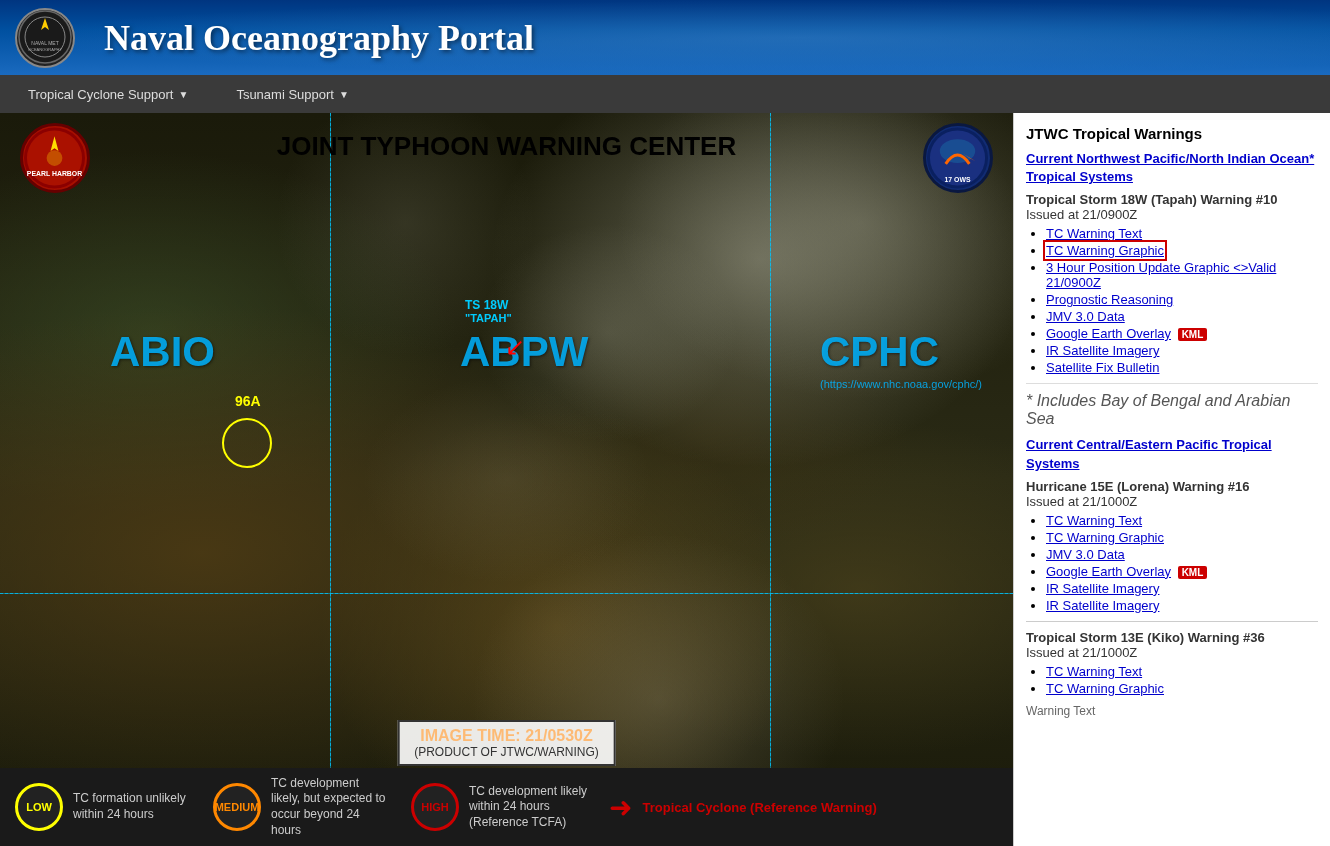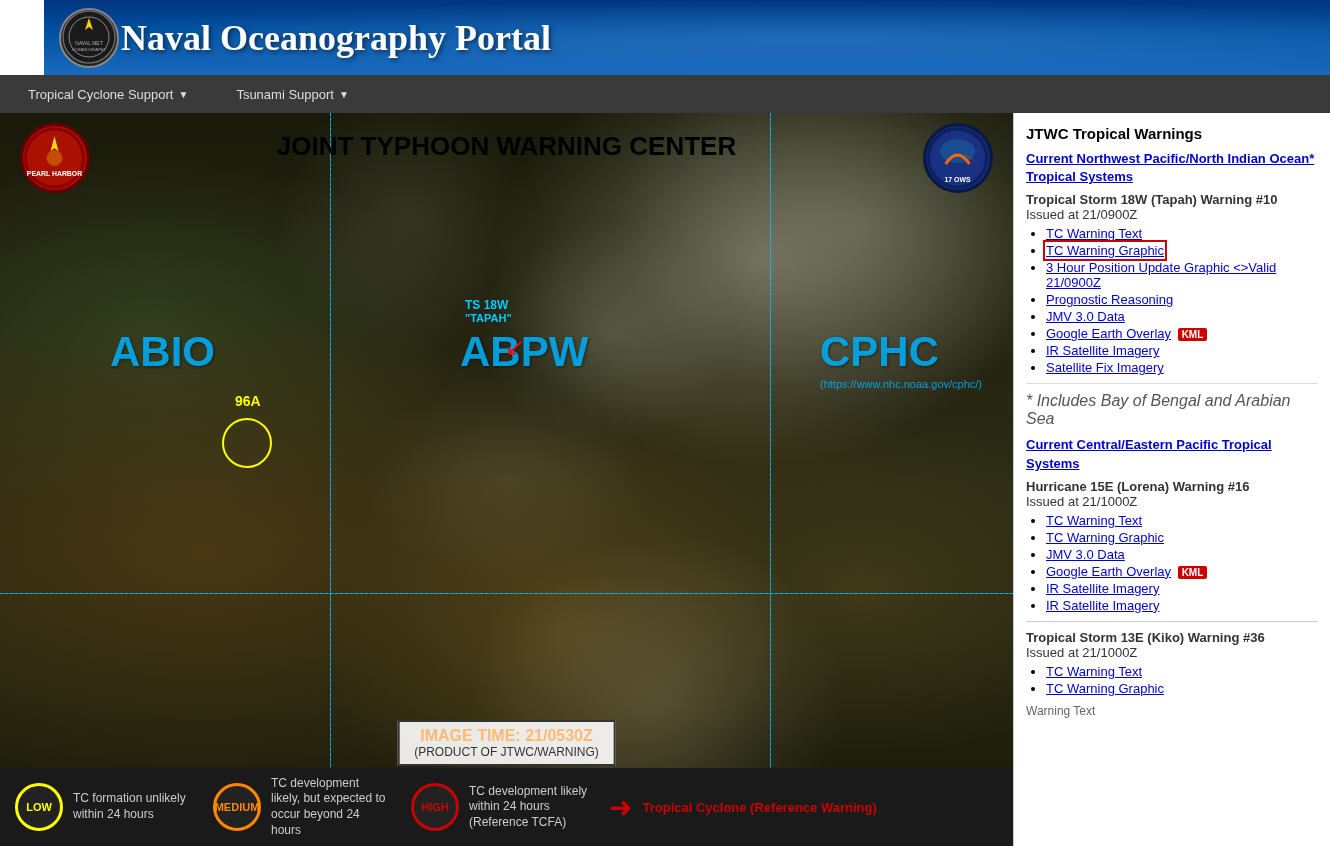--- a/index.html
+++ b/index.html
@@ -5,24 +5,23 @@
     * { margin: 0; padding: 0; box-sizing: border-box; }
     body { font-family: Arial, sans-serif; font-size: 13px; background: #fff; width: 1330px; overflow-x: hidden; }
 
     
     .header {
       background: linear-gradient(180deg, #003580 0%, #0050a0 40%, #1a6abf 100%);
       height: 75px;
       display: flex;
       align-items: center;
       padding: 0 15px;
-      gap: 2px;
+      gap: 29px;
       position: relative;
       overflow: hidden;
-      margin-left: 44px;
     }
     .header::before {
       content: '';
       position: absolute;
       top: 0; right: 0; bottom: 0; left: 0;
       background: radial-gradient(ellipse at 60% 50%, rgba(100,160,220,0.3) 0%, transparent 70%);
     }
     .header-logo {
       width: 60px;
       height: 60px;
@@ -528,21 +527,21 @@
         <a>JMV 3.0 Data</a>
       </li>
       <li>
         <a>Google Earth Overlay</a>
         <span class="kml-badge">KML</span>
       </li>
       <li>
         <a>IR Satellite Imagery</a>
       </li>
       <li>
-        <a>Satellite Fix Imagery</a>
+        <a>Satellite Fix Bulletin</a>
       </li>
     </ul>
 
     <div class="sidebar-note">* Includes Bay of Bengal and Arabian Sea</div>
 
     <a class="sidebar-section-link">Current Central/Eastern Pacific Tropical Systems</a>
 
     <div class="sidebar-storm-name">
       <strong>Hurricane 15E (Lorena) Warning #16</strong><br>
       <span>Issued at 21/1000Z</span>

